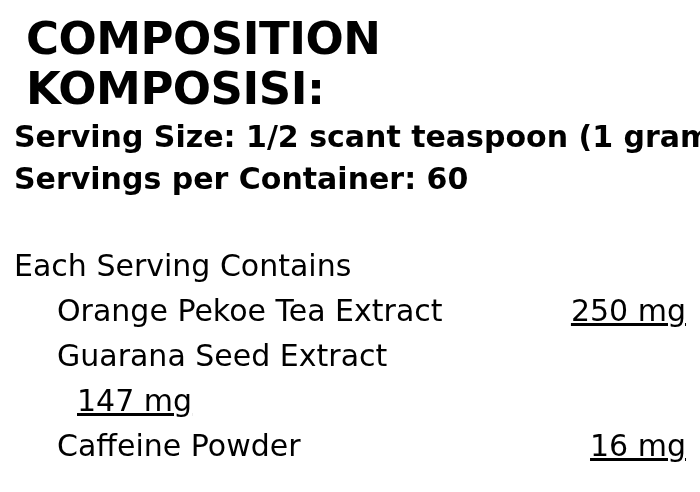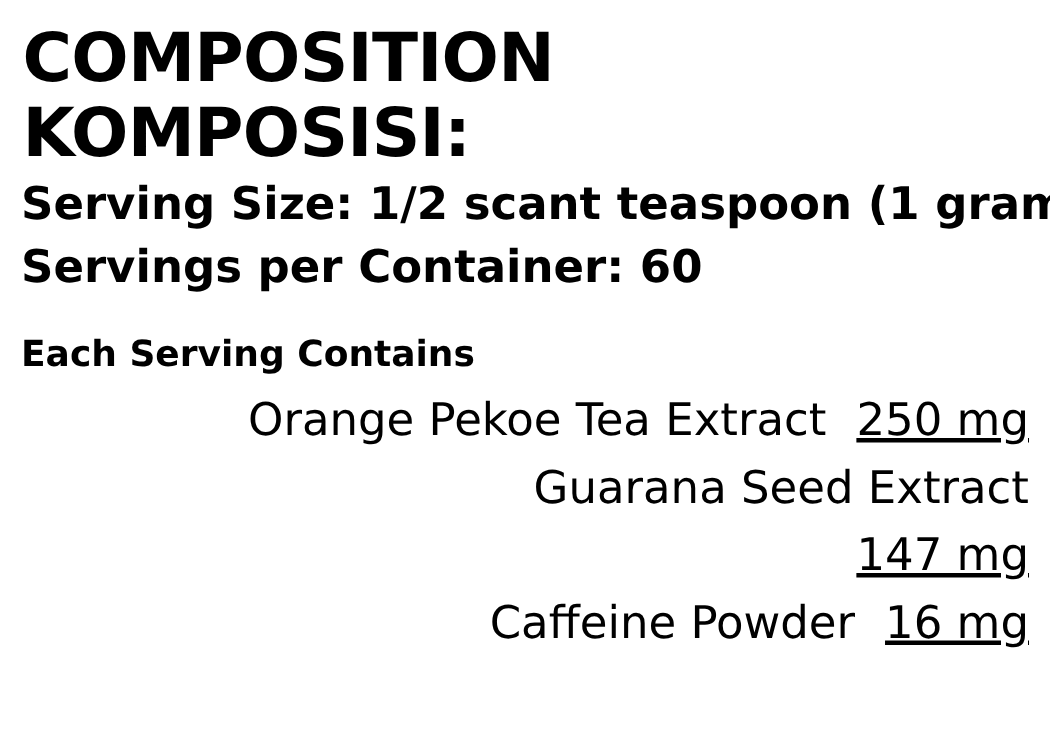--- a/index.html
+++ b/index.html
@@ -15,54 +15,56 @@
     overflow: hidden;
   }
   .label-panel {
     box-sizing: border-box;
     width: 700px;
     height: 492px;
     padding: 14px 14px 0 14px;
     background: #ffffff;
   }
   .title-block {
-    margin: 0 0 2px 1px;
+    margin: 0 0 2px 12px;
   }
   .title-line {
     font-weight: bold;
     font-size: 45px;
     line-height: 50px;
     letter-spacing: -0.5px;
     white-space: nowrap;
   }
   .serving-line {
     font-weight: bold;
     font-size: 30px;
     line-height: 42px;
     white-space: nowrap;
   }
   .spacer {
     height: 14px;
   }
   .each-serving {
-    font-weight: bold;
-    font-size: 24px;
+    font-weight: normal;
+    font-size: 30px;
     line-height: 44px;
     white-space: nowrap;
+    margin-top: 30px;
   }
   .ingredients {
     margin-top: 0px;
   }
   .ingredient-row {
     display: flex;
-    justify-content: flex-end;
+    justify-content: space-between;
     align-items: baseline;
     font-size: 30px;
     line-height: 45px;
     white-space: nowrap;
+    margin-left: 43px;
   }
   .ingredient-name {
     font-weight: normal;
   }
   .ingredient-amount {
     font-weight: normal;
     text-align: right;
     padding-left: 20px;
     text-decoration: underline;
   }

